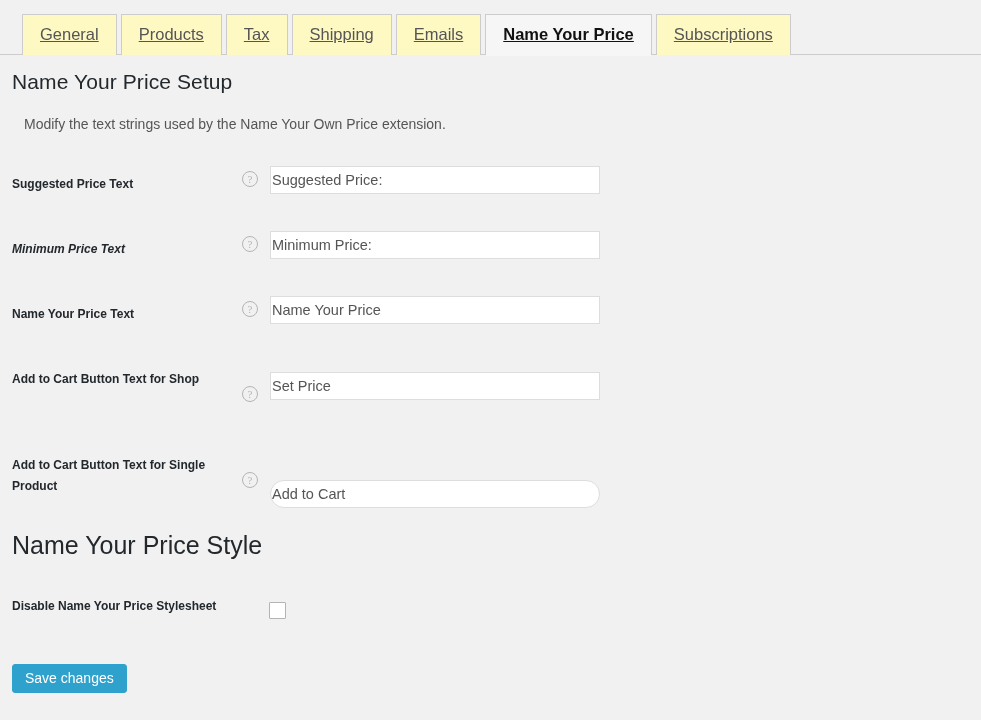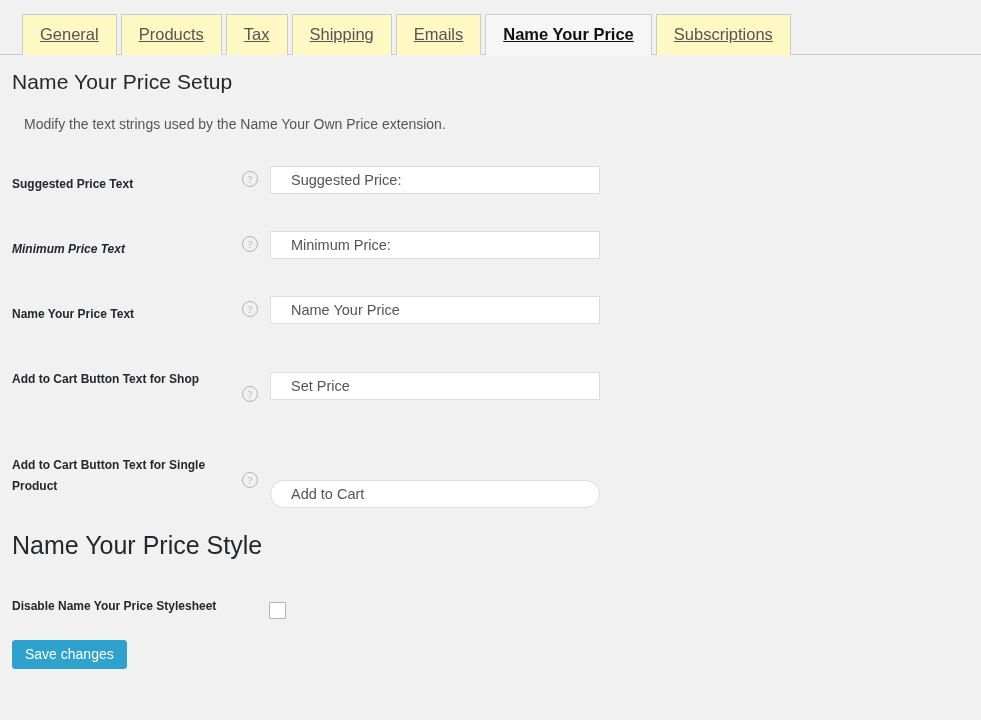--- a/index.html
+++ b/index.html
@@ -138,21 +138,21 @@
     box-sizing: border-box;
   }
   .text-input {
     position: absolute;
     left: 270px;
     width: 330px;
     height: 28px;
     box-sizing: border-box;
     background: #fff;
     border: 1px solid #ddd;
-    padding: 0 20px;
+    padding: 0 1px;
     font-size: 14.5px;
     font-family: "Liberation Sans", sans-serif;
     color: #555;
     border-radius: 0;
     outline: none;
   }
   .text-input::placeholder { color: #999; }
 
   
   .checkbox-row { position: absolute; left: 0; width: 981px; }
@@ -169,21 +169,21 @@
     -webkit-appearance: none;
     appearance: none;
     cursor: pointer;
     border-radius: 1px;
   }
 
   
   .save-button {
     position: absolute;
     left: 12px;
-    top: 640px;
+    top: 664px;
     height: 29px;
     padding: 0 12px;
     background: #2ea2cc;
     border: 1px solid #2ea2cc;
     border-radius: 3px;
     color: #fff;
     font-size: 14px;
     font-family: "Liberation Sans", sans-serif;
     line-height: 27px;
     cursor: pointer;

